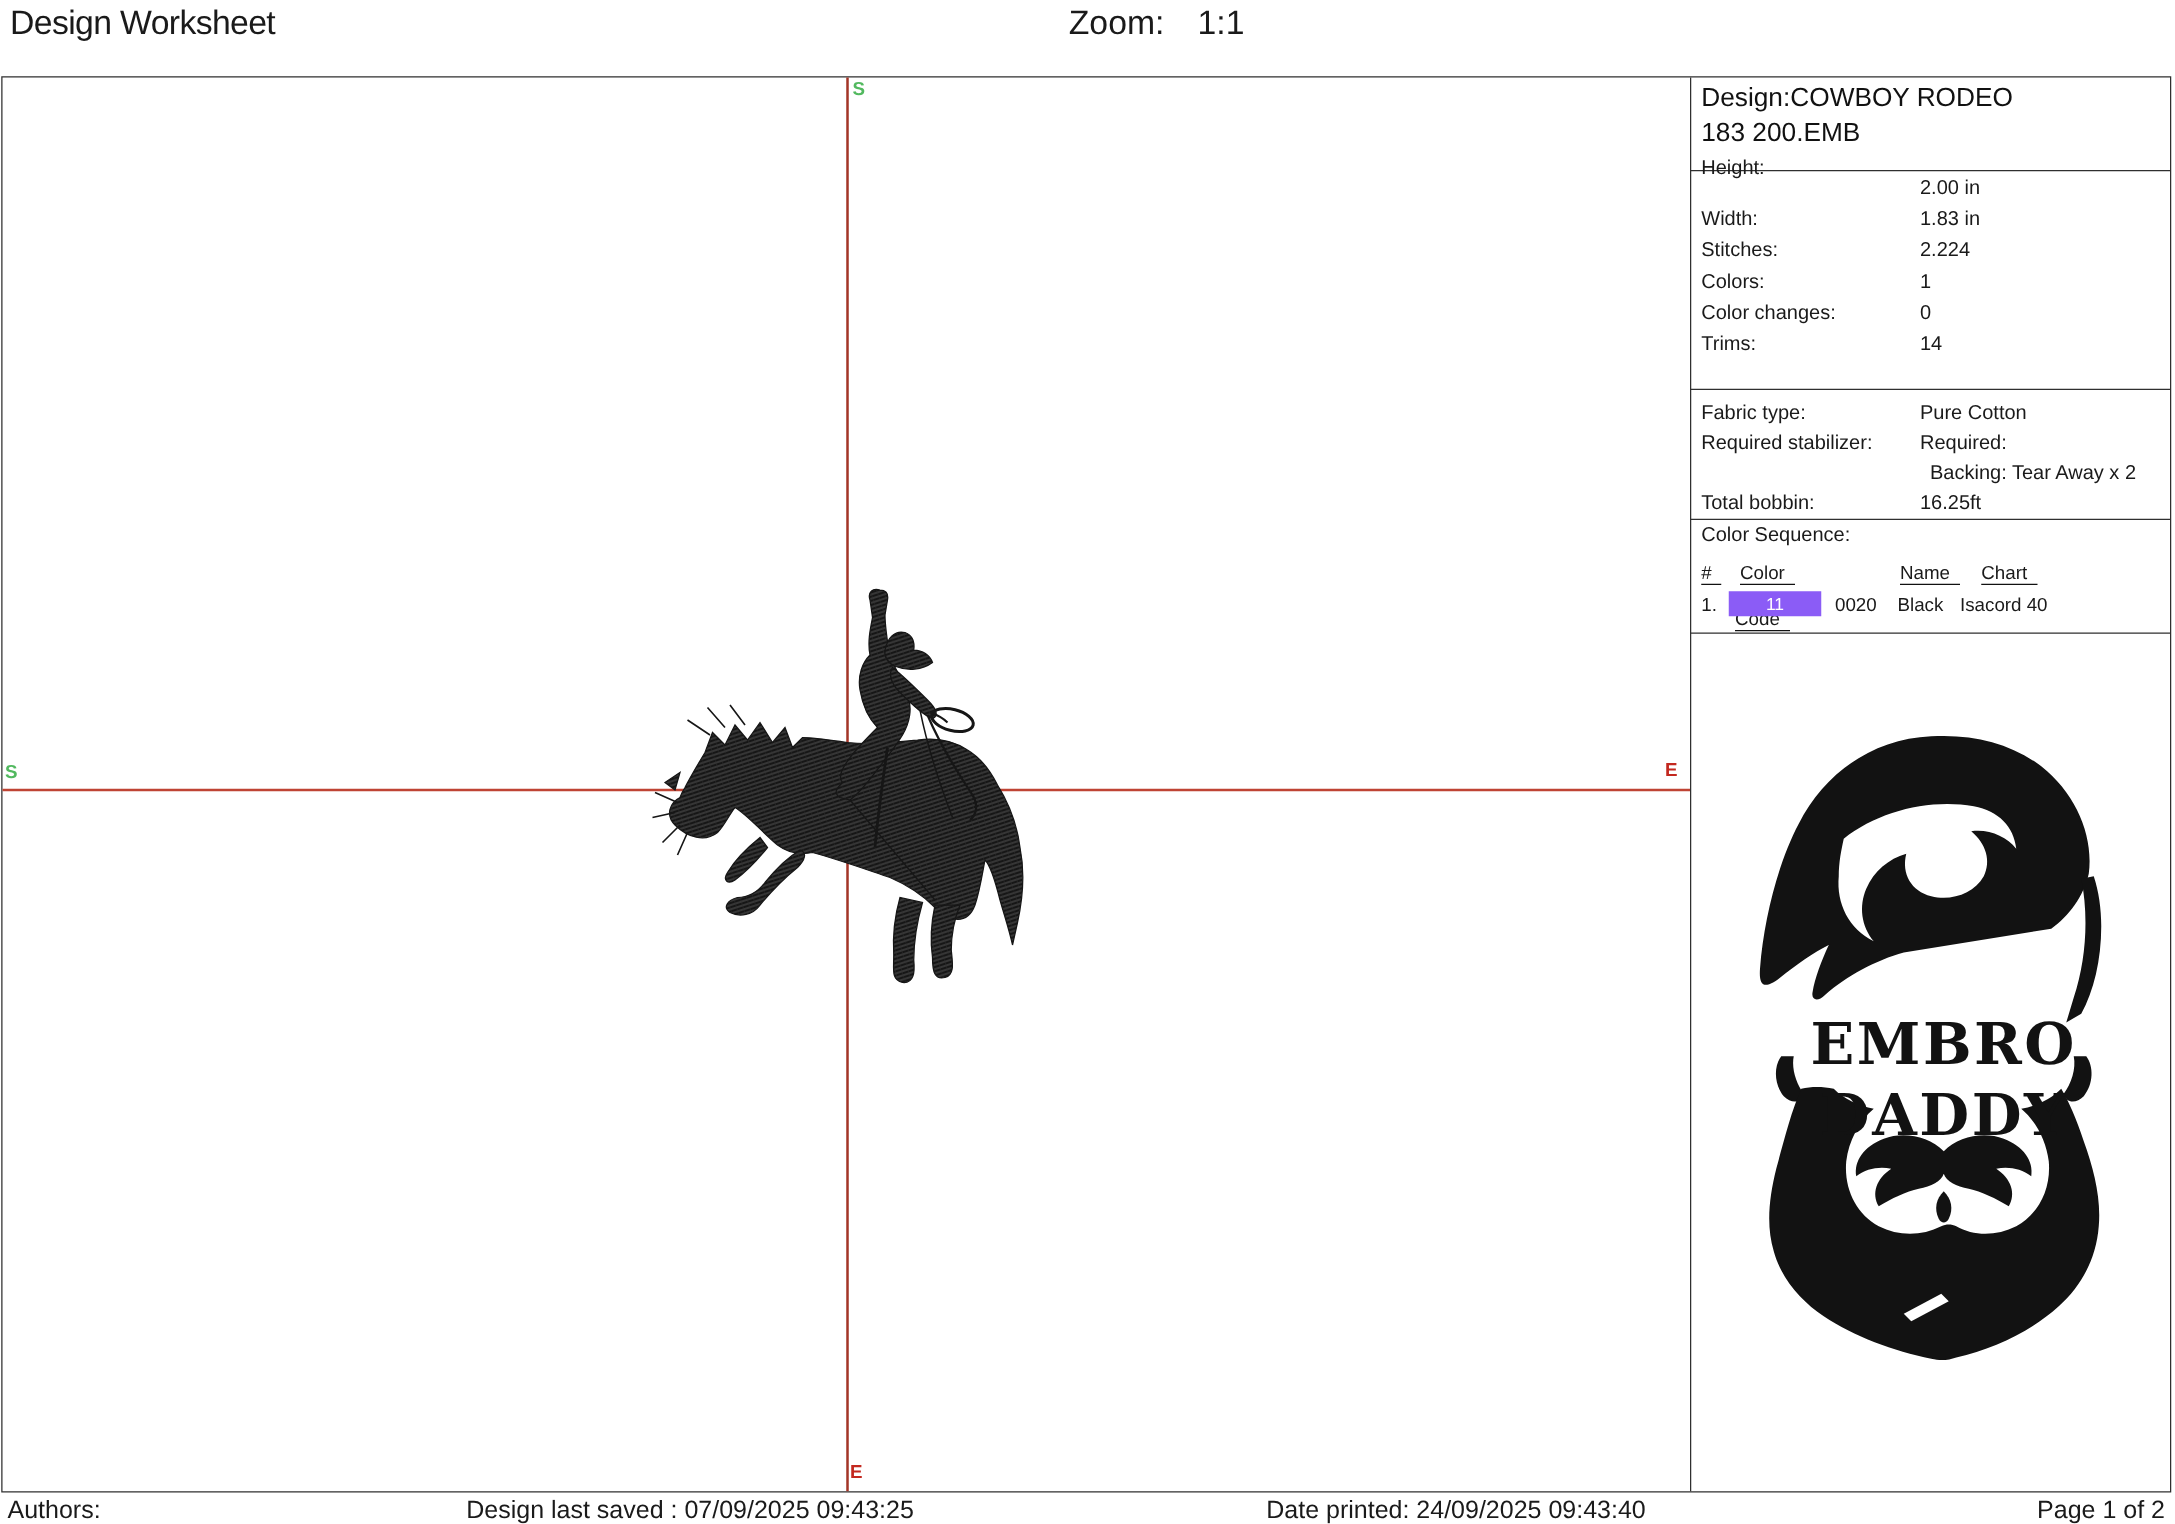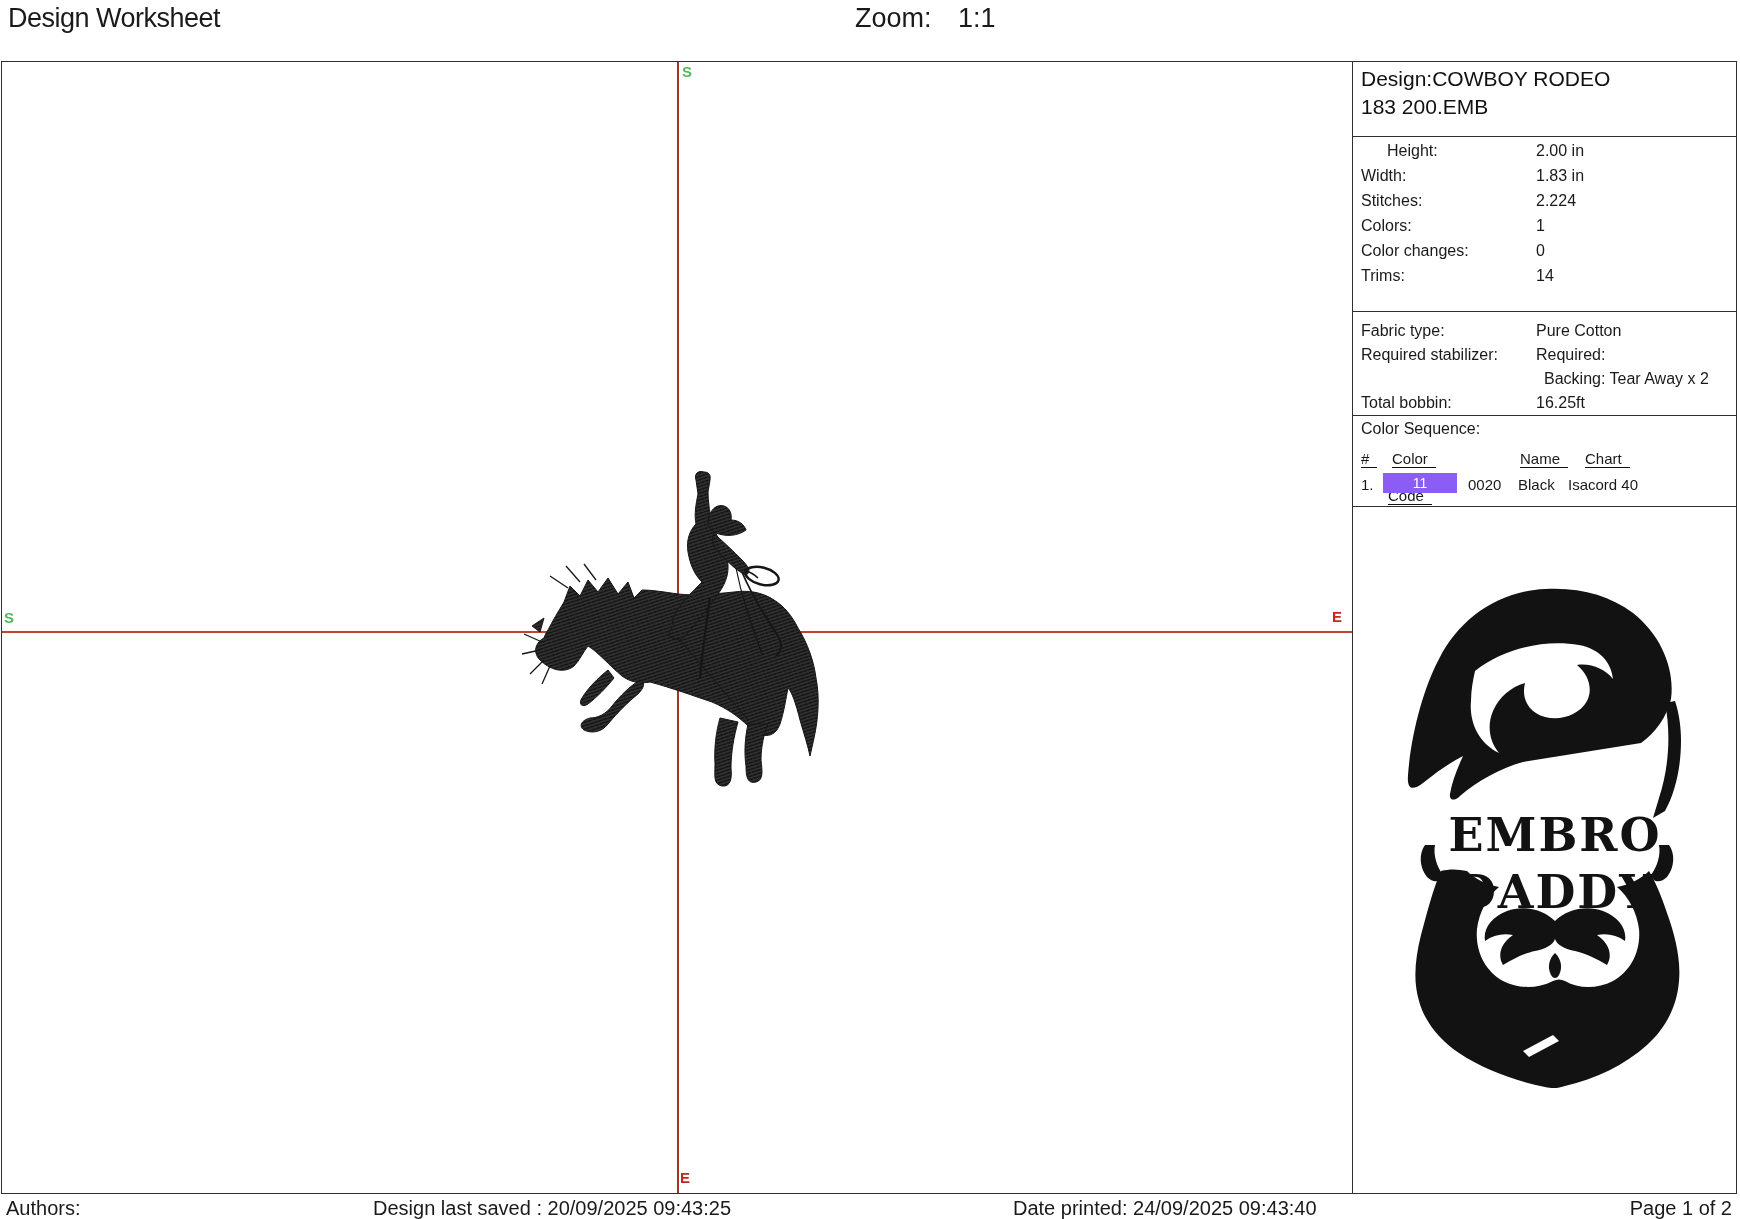--- a/index.html
+++ b/index.html
@@ -113,21 +113,21 @@
 
   <div class="abs vdivider"></div>
   <div class="abs hline" style="top:74px;"></div>
   <div class="abs hline" style="top:249px;"></div>
   <div class="abs hline" style="top:353px;"></div>
   <div class="abs hline" style="top:444px;"></div>
 
   <div class="abs p-title" style="top:5px;">Design:COWBOY RODEO</div>
   <div class="abs p-title" style="top:33px;">183 200.EMB</div>
 
-  <div class="abs p-label" style="top:80px;margin-left:26px;">Height:</div>
+  <div class="abs p-label" style="top:64px;">Height:</div>
   <div class="abs p-value" style="top:80px;">2.00 in</div>
   <div class="abs p-label" style="top:105px;">Width:</div>
   <div class="abs p-value" style="top:105px;">1.83 in</div>
   <div class="abs p-label" style="top:130px;">Stitches:</div>
   <div class="abs p-value" style="top:130px;">2.224</div>
   <div class="abs p-label" style="top:155px;">Colors:</div>
   <div class="abs p-value" style="top:155px;">1</div>
   <div class="abs p-label" style="top:180px;">Color changes:</div>
   <div class="abs p-value" style="top:180px;">0</div>
   <div class="abs p-label" style="top:205px;">Trims:</div>
@@ -194,15 +194,15 @@
     <path fill="#121212" d="M 172,370 C 166,376 164,384 168,392
       C 170,396 174,396 176,392 C 180,384 178,376 172,370 Z"></path>
     <path fill="#ffffff" d="M 140,468 L 170,452 L 176,458 L 146,474 Z"></path>
 
     <text x="172" y="268" text-anchor="middle" font-family="DejaVu Serif, serif" font-weight="bold" font-size="46" letter-spacing="2" fill="#121212">EMBRO</text>
     <text x="172" y="325" text-anchor="middle" font-family="DejaVu Serif, serif" font-weight="bold" font-size="46" letter-spacing="2" fill="#121212">DADDY</text>
   </svg>
 </div>
 
 <div class="abs footer-text" style="left:6px;">Authors:</div>
-<div class="abs footer-text" style="left:373px;">Design last saved : 20/09/2025 09:43:25</div>
+<div class="abs footer-text" style="left:373px;">Design last saved : 07/09/2025 09:43:25</div>
 <div class="abs footer-text" style="left:1013px;">Date printed: 24/09/2025 09:43:40</div>
 <div class="abs footer-text" style="right:8px;">Page 1 of 2</div>
 
 </body></html>

